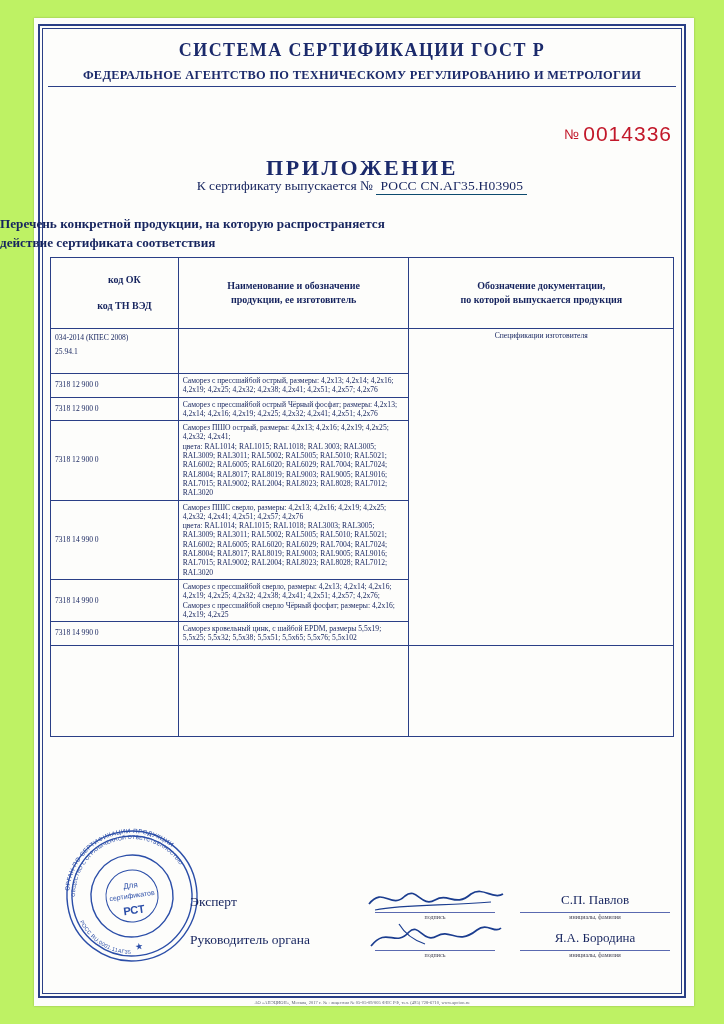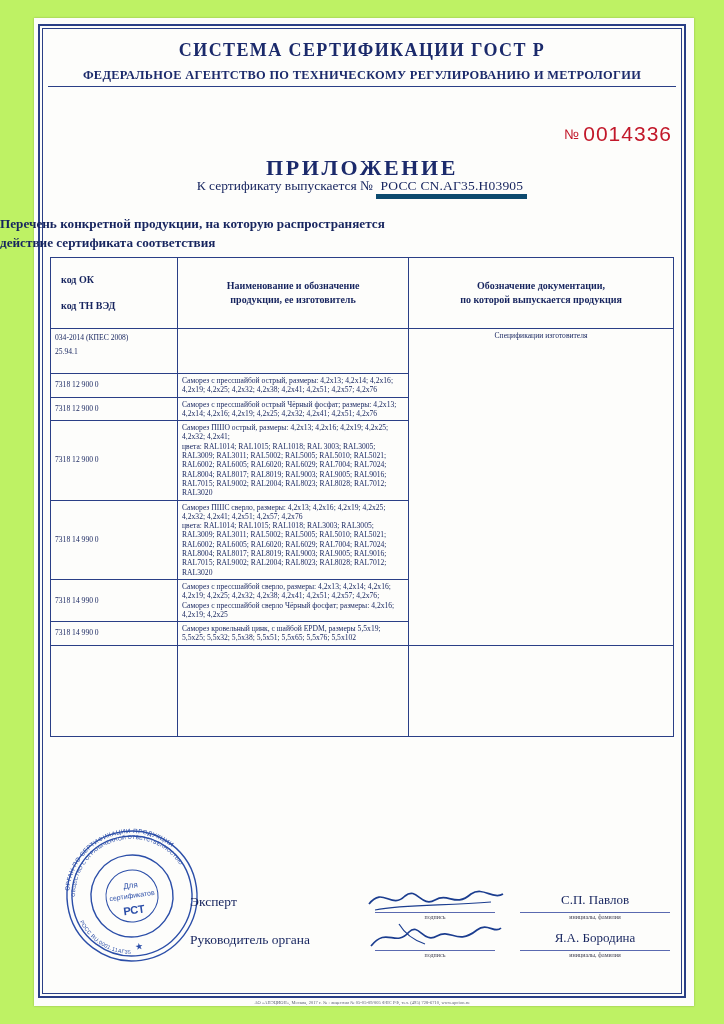--- a/index.html
+++ b/index.html
@@ -109,21 +109,21 @@
     left: 0;
     top: 178px;
     width: 724px;
     text-align: center;
     font-size: 13.5px;
     color: #16245e;
   }
   .cert-ref .code {
     font-size: 13.5px;
     letter-spacing: .2px;
-    border-bottom: 5px solid #0c4a6e;
+    border-bottom: 1px solid #0c4a6e;
     padding: 0 4px 1px 4px;
   }
   .subtitle {
     position: absolute;
     left: 0;
     top: 214px;
     width: 692px;
     text-align: left;
     font-size: 13.2px;
     font-weight: bold;
@@ -151,23 +151,24 @@
     vertical-align: middle;
     font-size: 10px;
     font-weight: bold;
     height: 66px;
     line-height: 14px;
   }
   th.col-ok { width: 124px; }
   th.col-name { width: 232px; }
   th.col-doc { width: 268px; }
   .ok-head-inner {
-    text-align: left;
+    text-align: center;
     padding-left: 6px;
     line-height: 26px;
+    margin-left: 14px;
   }
   td.c1 { width: 124px; font-size: 7.6px; line-height: 14px; padding-top: 3px;}
   td.c2 { width: 232px; font-size: 7.6px; line-height: 9.3px; margin-left: 44px; }
   td.c3 { width: 268px; font-size: 7.6px; }
   td.c1.mid { vertical-align: middle; }
   .doc-spec {
     text-align: center;
     font-size: 8px;
     padding-top: 16px;
   }

